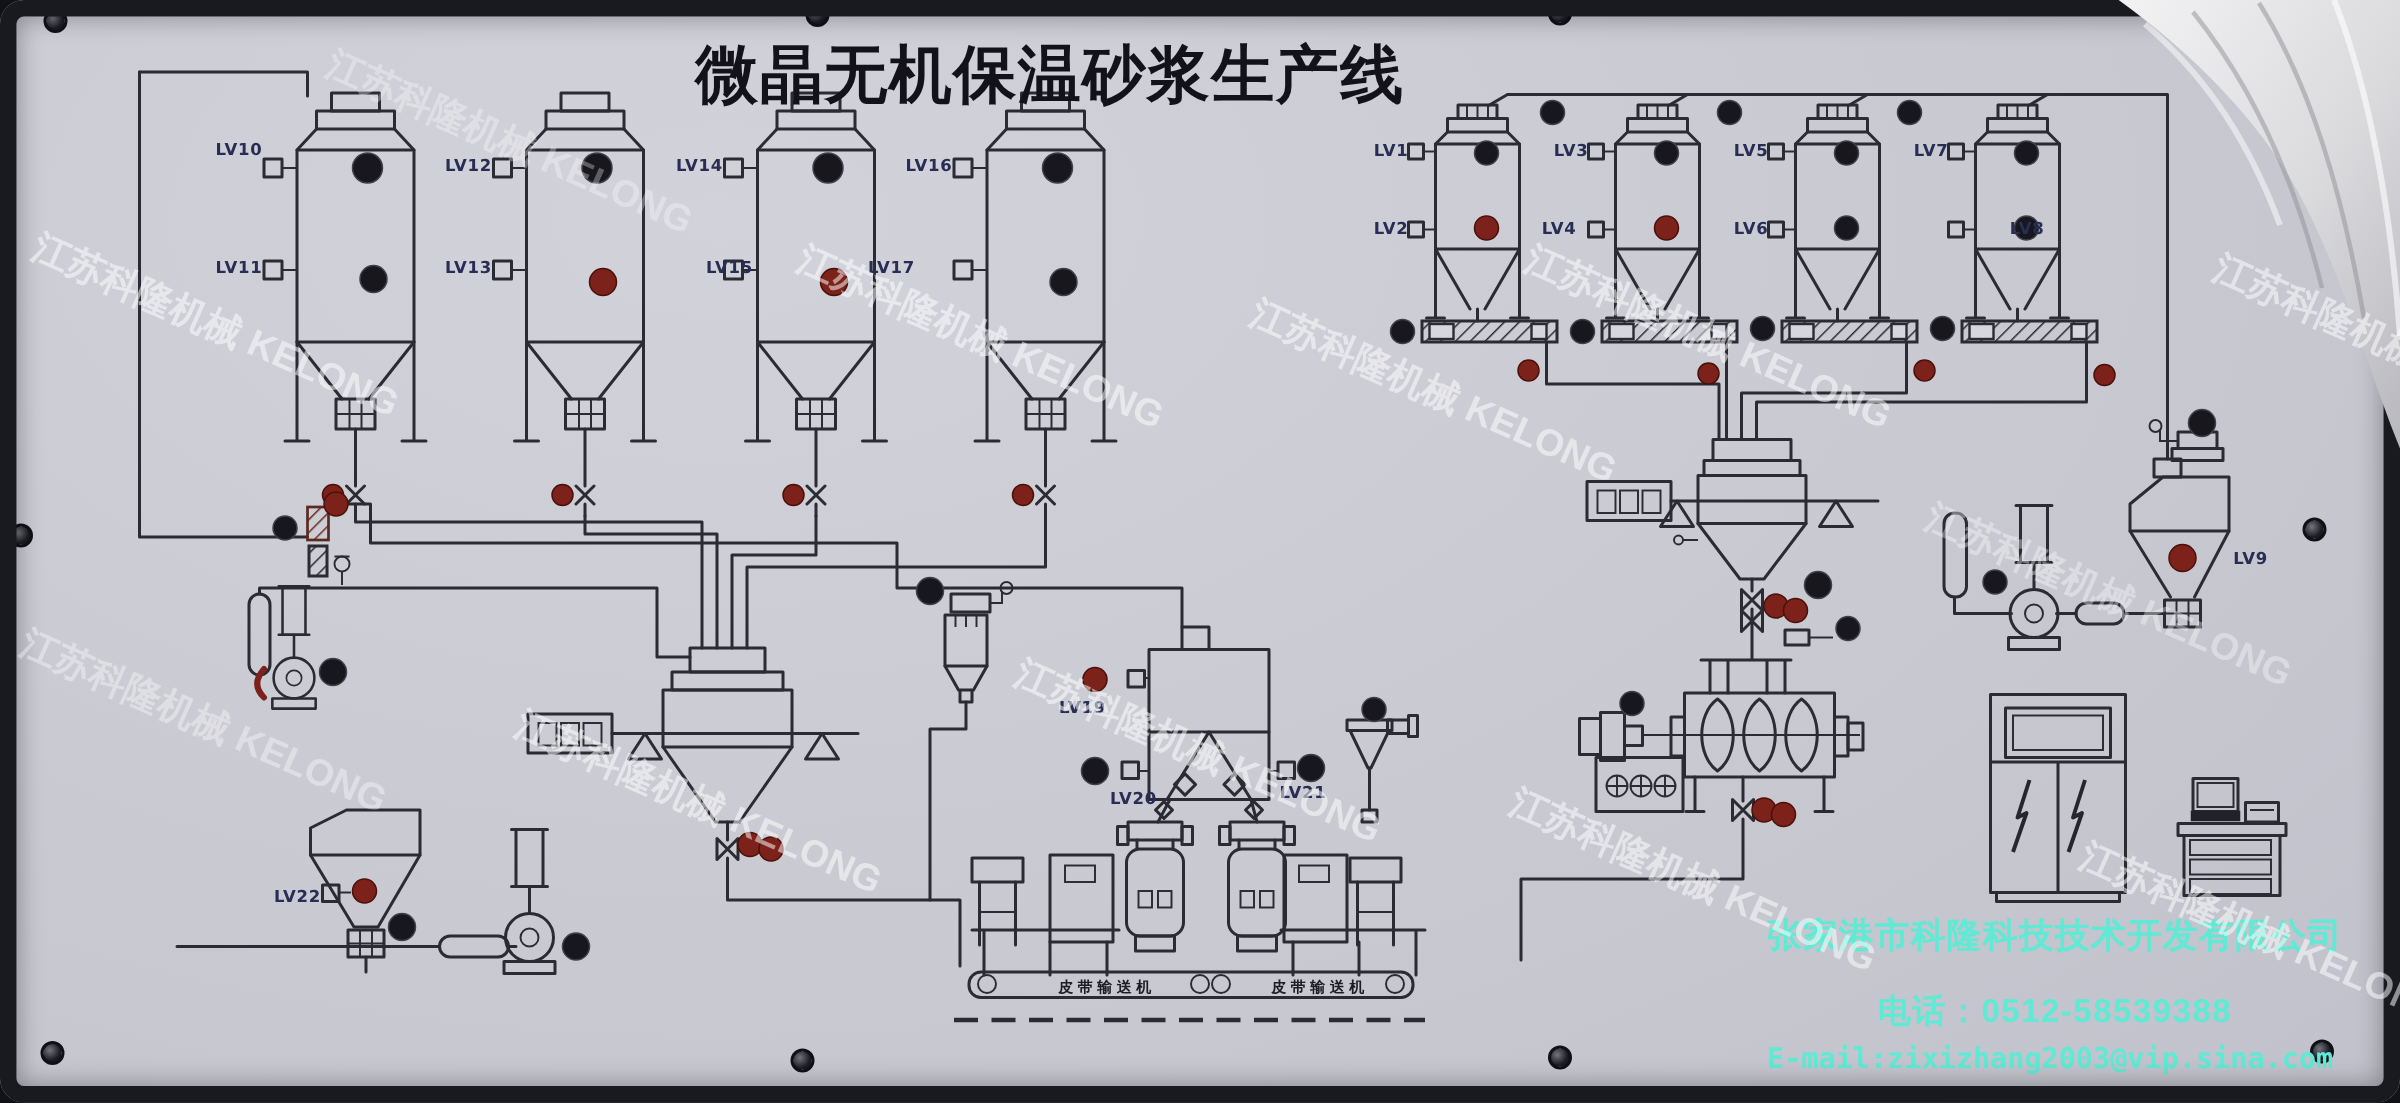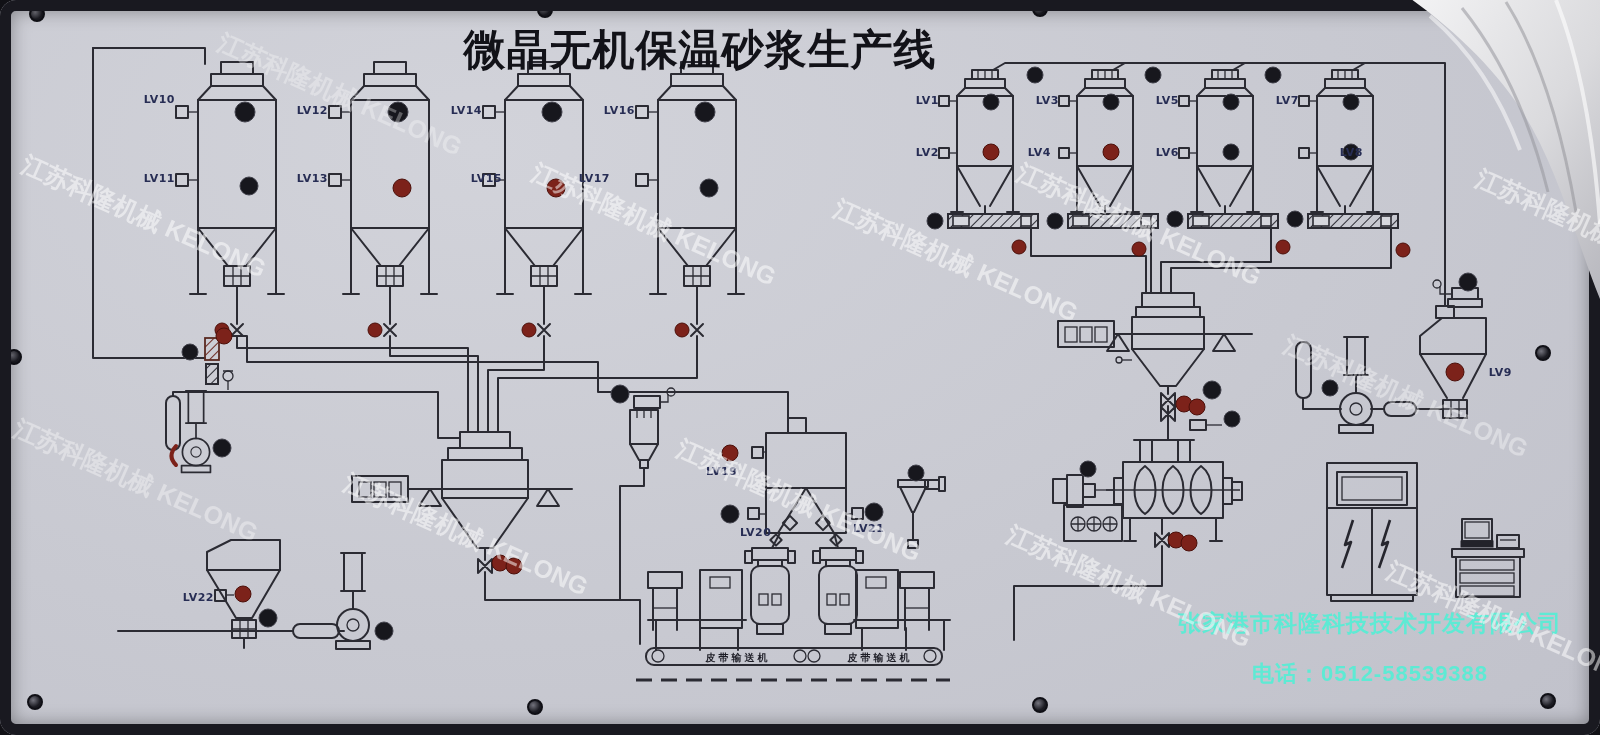--- a/index.html
+++ b/index.html
@@ -425,20 +425,21 @@
   <div class="lv c" style="left:740px;top:526px">LV20</div>
   <div class="lv c" style="left:853px;top:522px">LV21</div>
   <div class="lv" style="left:180px;top:591px">LV22</div>
 
   <div class="belt-label" style="left:698px;top:651px">皮带输送机</div>
   <div class="belt-label" style="left:840px;top:651px">皮带输送机</div>
 
   <div class="company">
     <div class="name">张家港市科隆科技技术开发有限公司</div>
     <div class="phone">电话：0512-58539388</div>
+    <div class="email">E-mail:zixizhang2003@vip.sina.com</div>
   </div>
 
   <div class="wm" style="left:30px;top:148px">江苏科隆机械 KELONG</div>
   <div class="wm" style="left:226px;top:26px;opacity:.6">江苏科隆机械 KELONG</div>
   <div class="wm" style="left:540px;top:156px">江苏科隆机械 KELONG</div>
   <div class="wm" style="left:842px;top:192px">江苏科隆机械 KELONG</div>
   <div class="wm" style="left:1025px;top:156px">江苏科隆机械 KELONG</div>
   <div class="wm" style="left:1484px;top:162px">江苏科隆机械 KELONG</div>
   <div class="wm" style="left:22px;top:412px;opacity:.7">江苏科隆机械 KELONG</div>
   <div class="wm" style="left:352px;top:466px">江苏科隆机械 KELONG</div>

